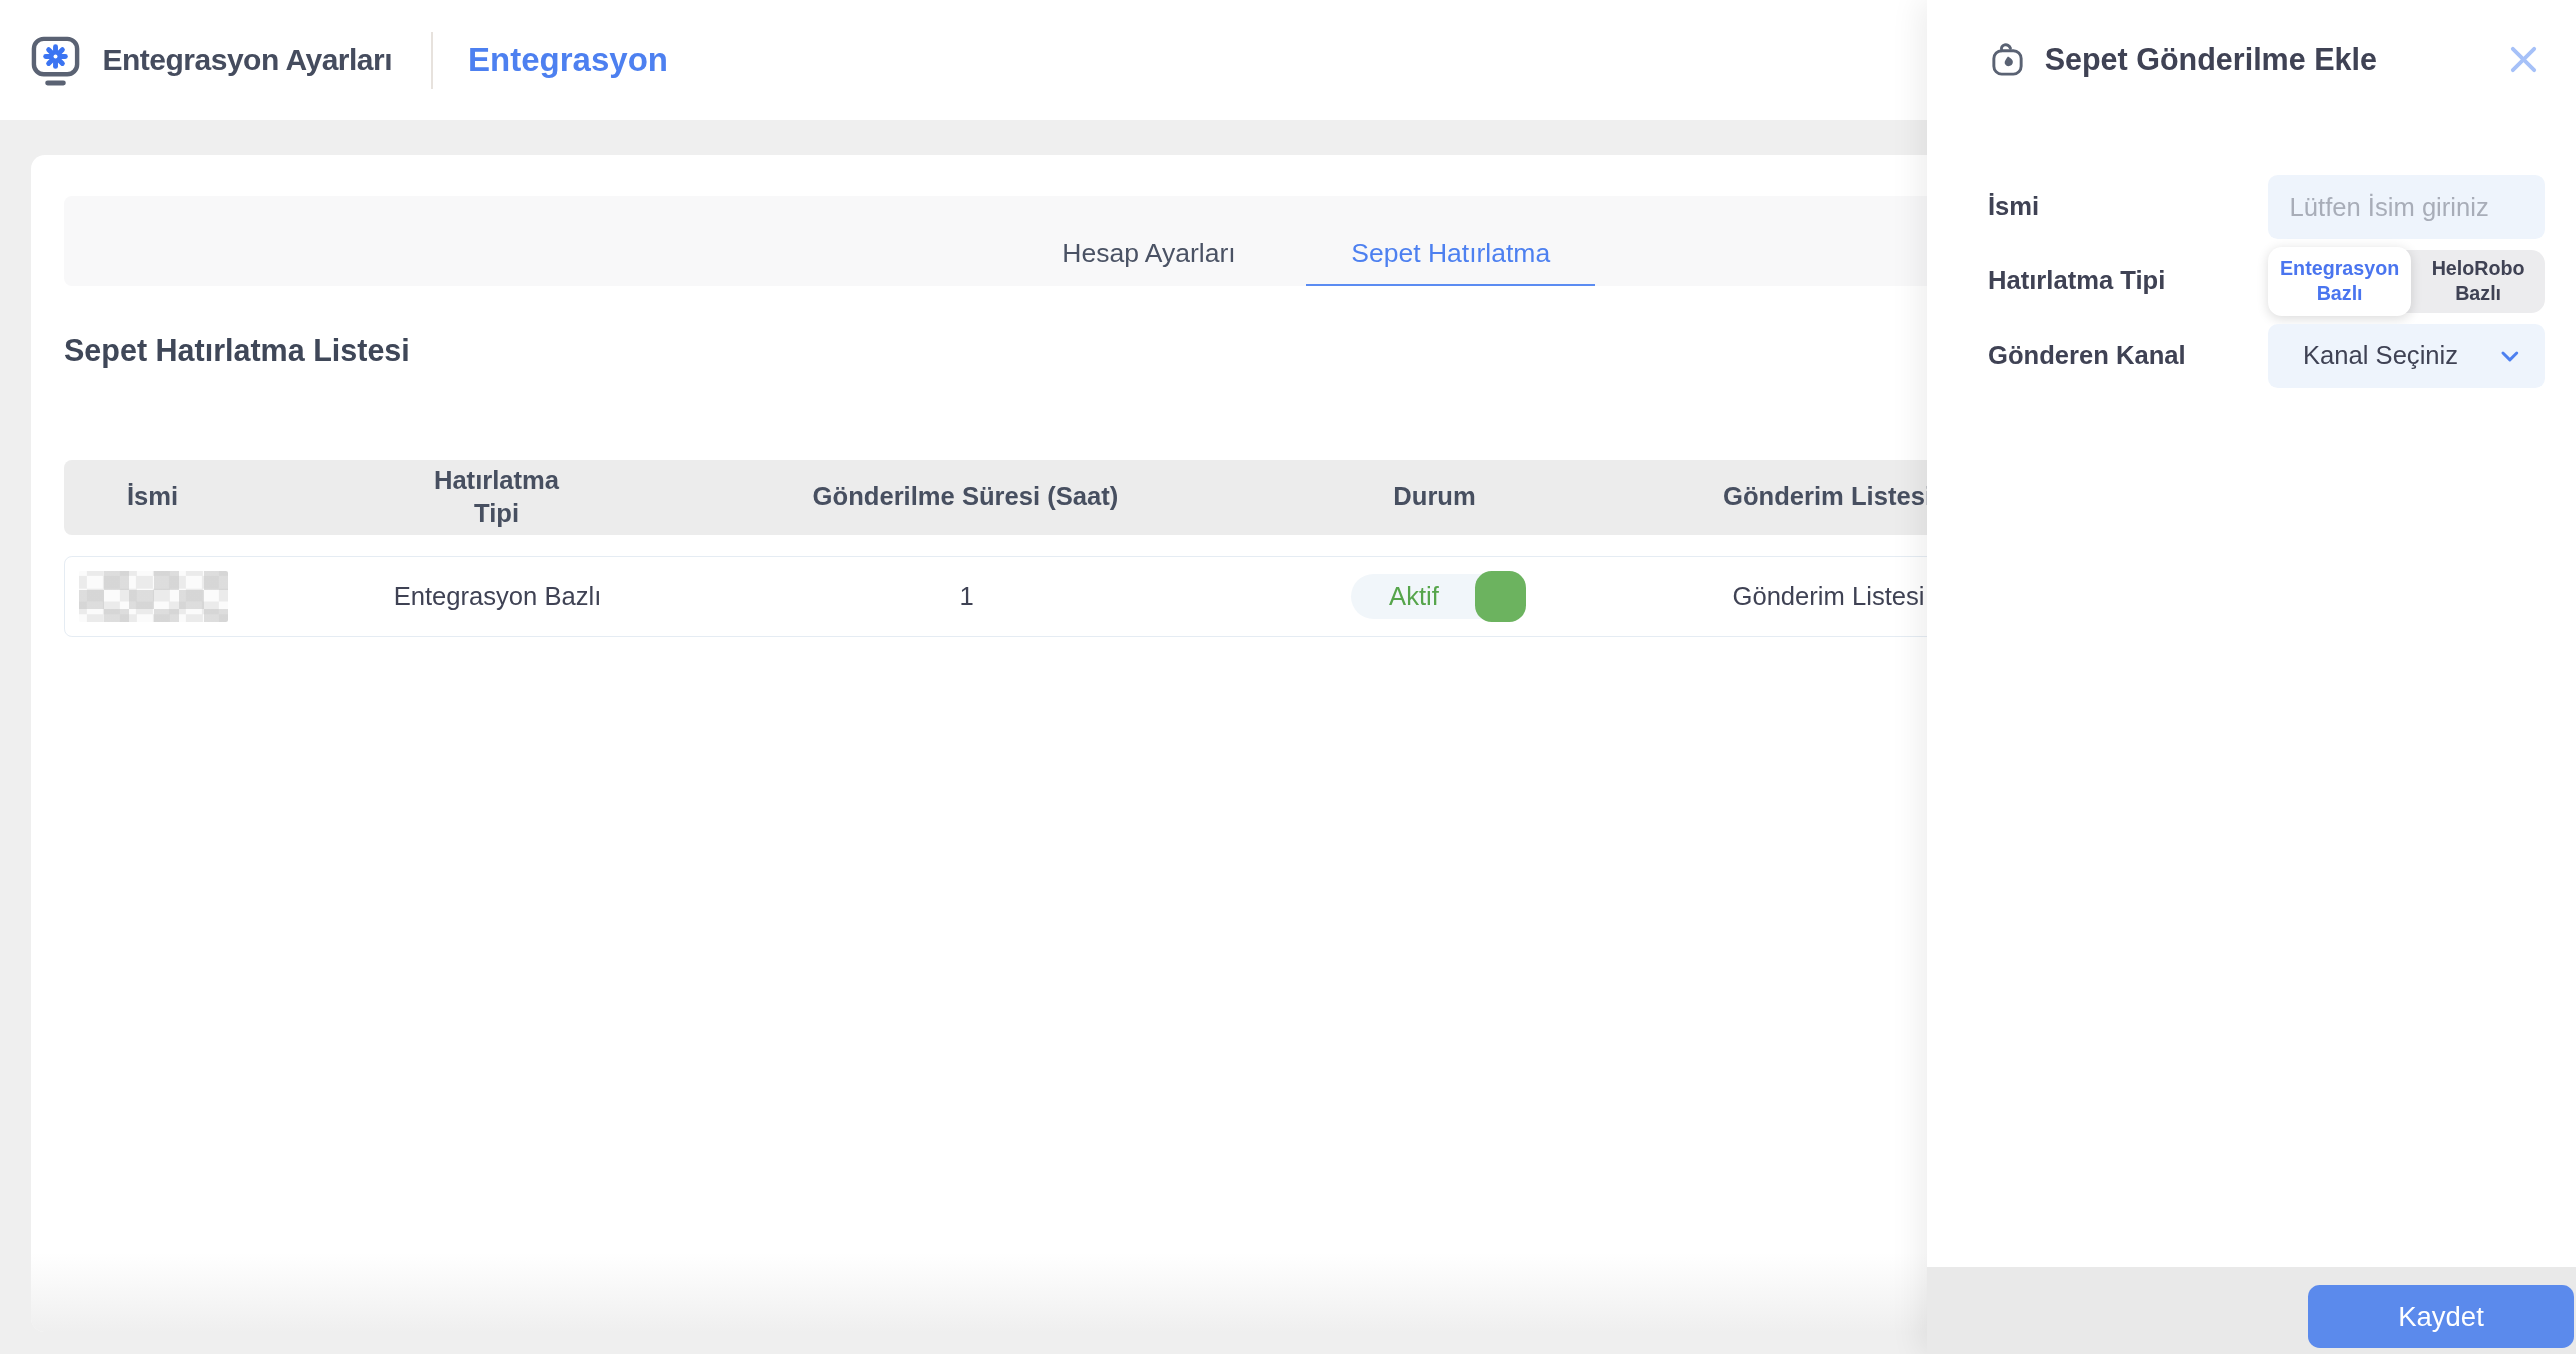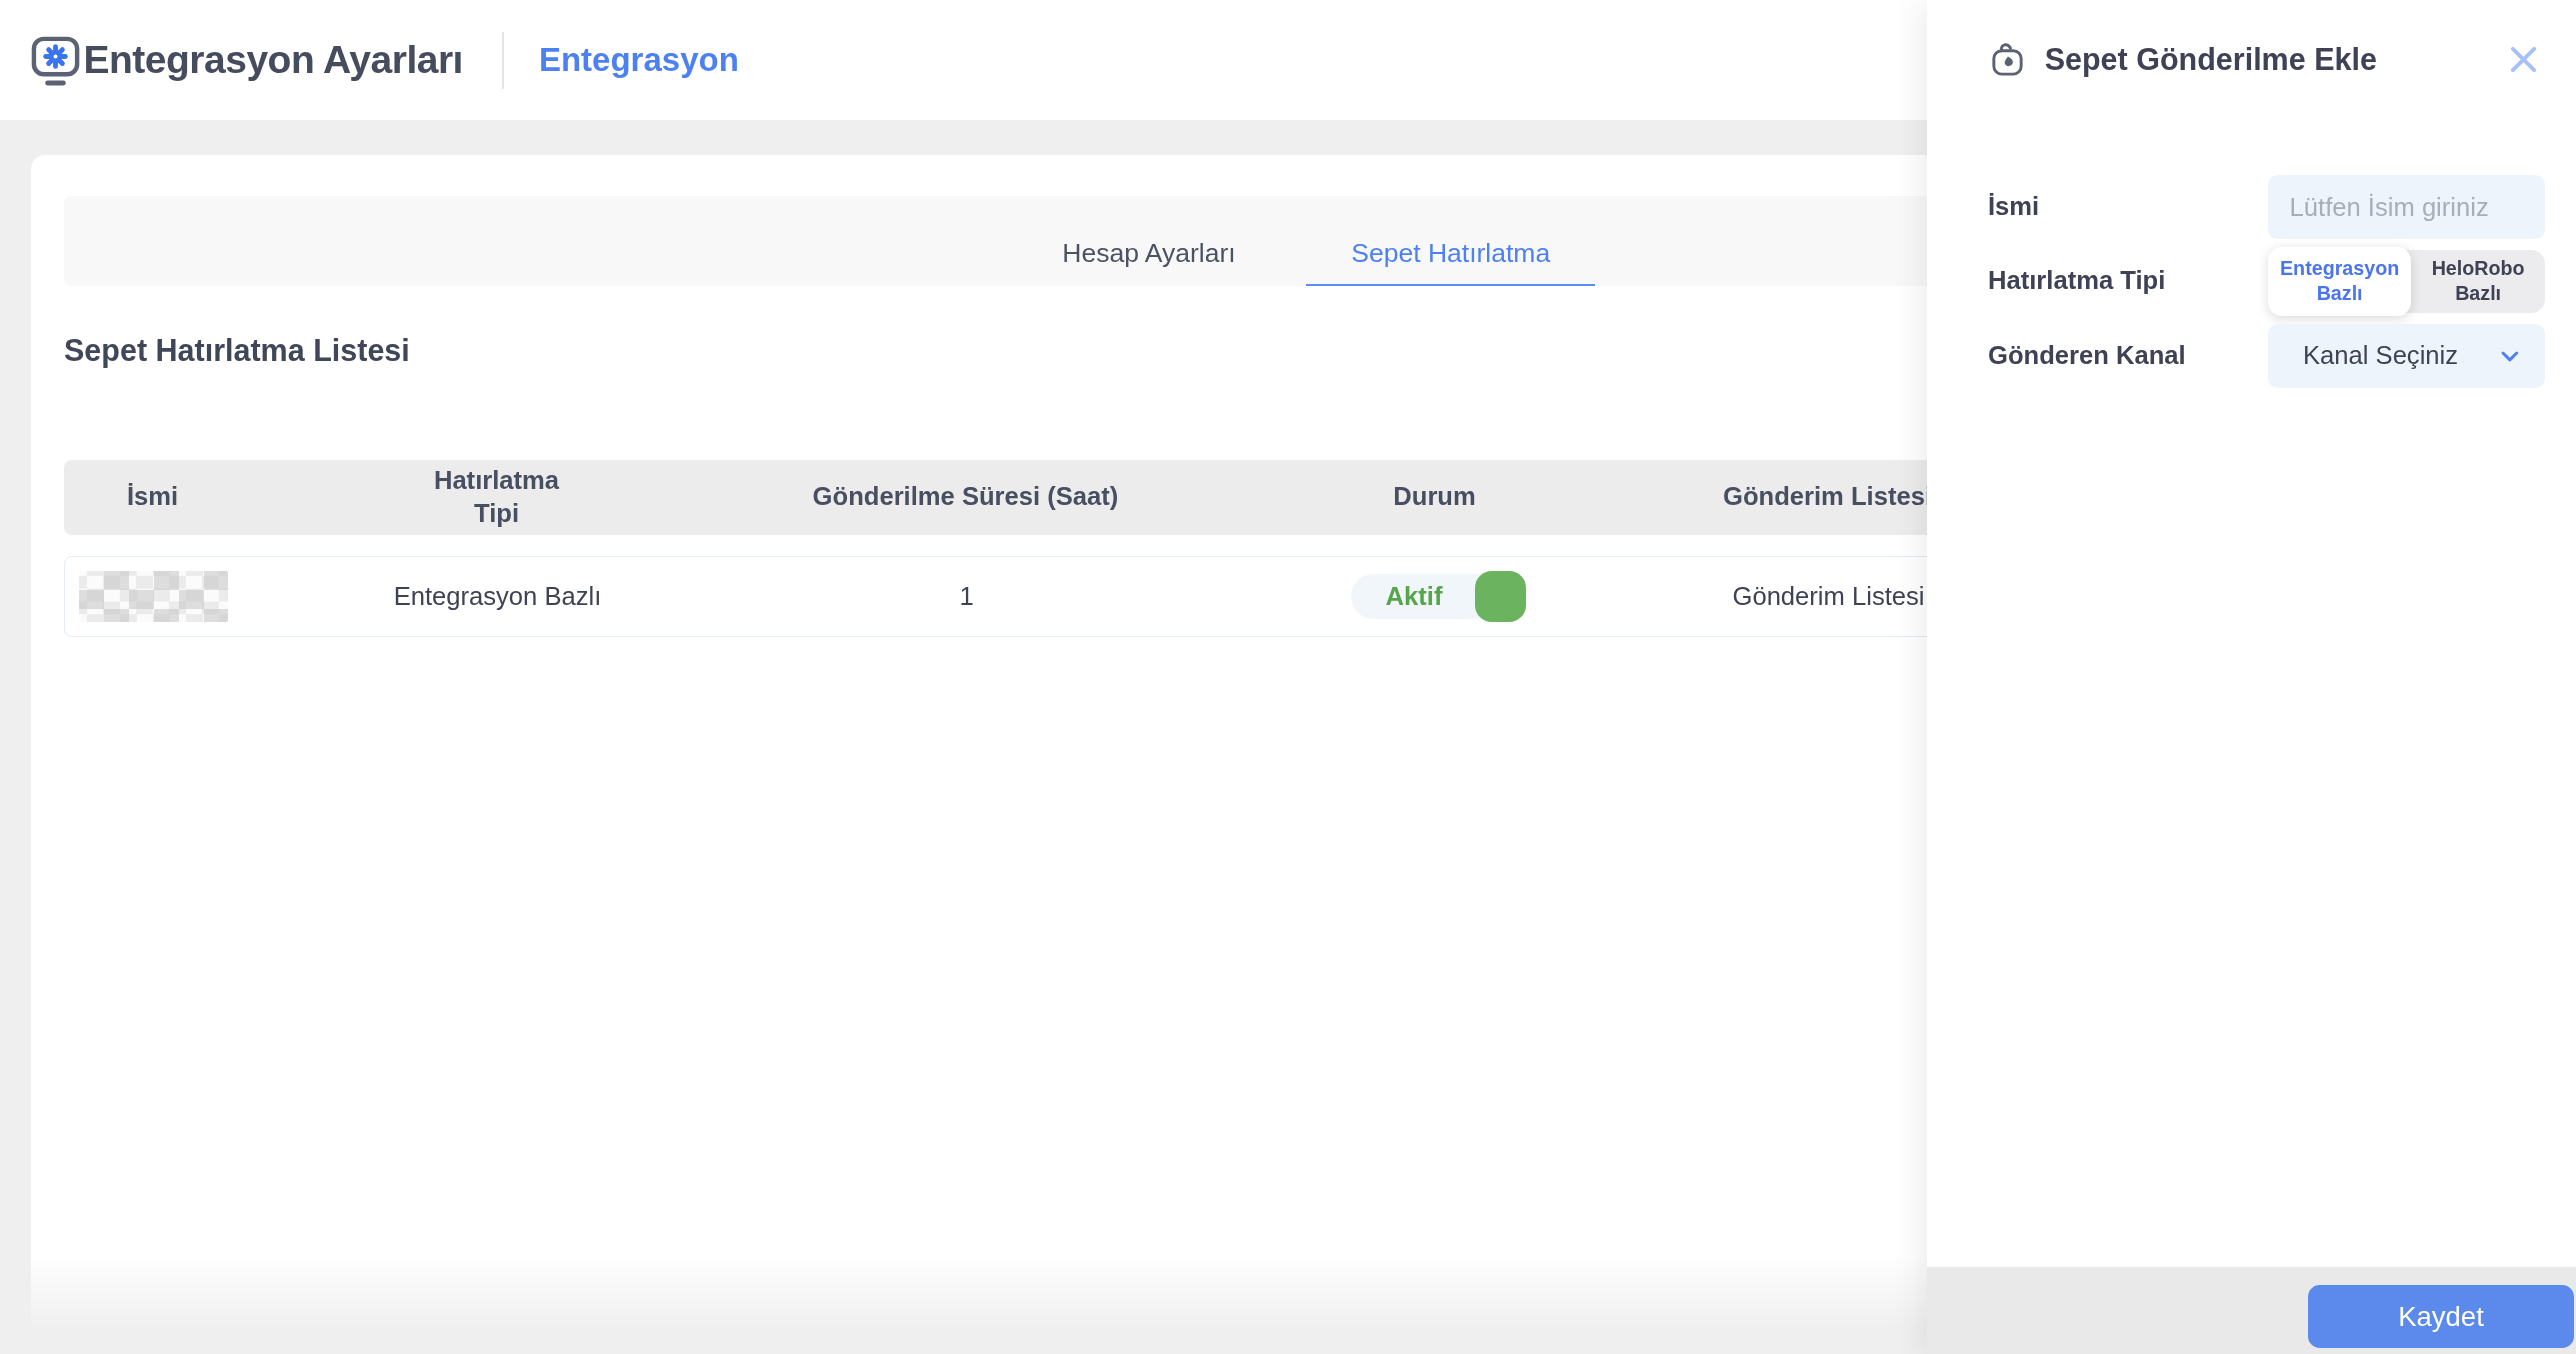--- a/index.html
+++ b/index.html
@@ -20,22 +20,22 @@
     position:relative;
     color:var(--text-dark);
   }
   
   .app-header{
     position:absolute;top:0;left:0;width:100%;height:120px;
     background:#ffffff;display:flex;align-items:center;padding:0 29.5px;
   }
   .app-icon{width:53px;height:55px;display:flex;align-items:center;justify-content:center;flex:0 0 auto;}
   .app-title{
-    font-size:39px;font-weight:700;color:var(--title-dark);
-    margin-left:1px;letter-spacing:-0.5px;white-space:nowrap;
+    font-size:30px;font-weight:700;color:var(--title-dark);
+    margin-left:20px;letter-spacing:-0.5px;white-space:nowrap;
   }
   .header-divider{width:2px;height:57px;background:#e7e2dd;margin:0 35px 0 39px;}
   .breadcrumb{
     font-size:33px;font-weight:700;color:var(--accent-blue);
     text-decoration:none;cursor:pointer;white-space:nowrap;
   }
   
   .content-card{
     position:absolute;left:31px;top:155px;right:0;bottom:22.6px;
     background:#ffffff;border-radius:13.8px;
@@ -83,21 +83,21 @@
     width:149px;height:51px;
     background-image:
       repeating-conic-gradient(rgba(197,197,197,0.55) 0% 25%, rgba(255,255,255,0) 0% 50%),
       repeating-conic-gradient(#ebebeb 0% 25%, #fbfbfb 0% 50%);
     background-size:50px 38px,33px 25.6px;
     background-position:0 0,7.9px 4.9px;
     border-radius:2px;
   }
   .status-toggle{
     position:relative;width:169px;height:45px;background:#f1f6fa;border-radius:22.6px;
-    display:flex;align-items:center;justify-content:center;padding-right:43px;cursor:pointer;font-weight:bold;
+    display:flex;align-items:center;justify-content:center;padding-right:43px;cursor:pointer;
   }
   .status-label{font-size:25.6px;color:var(--status-green);}
   .status-knob{
     position:absolute;right:-5.9px;top:-2.9px;width:51px;height:51px;
     background:var(--knob-green);border-radius:16.7px;
   }
   
   .drawer{
     position:absolute;top:0;left:1927px;width:649px;height:100%;
     background:#ffffff;z-index:10;

